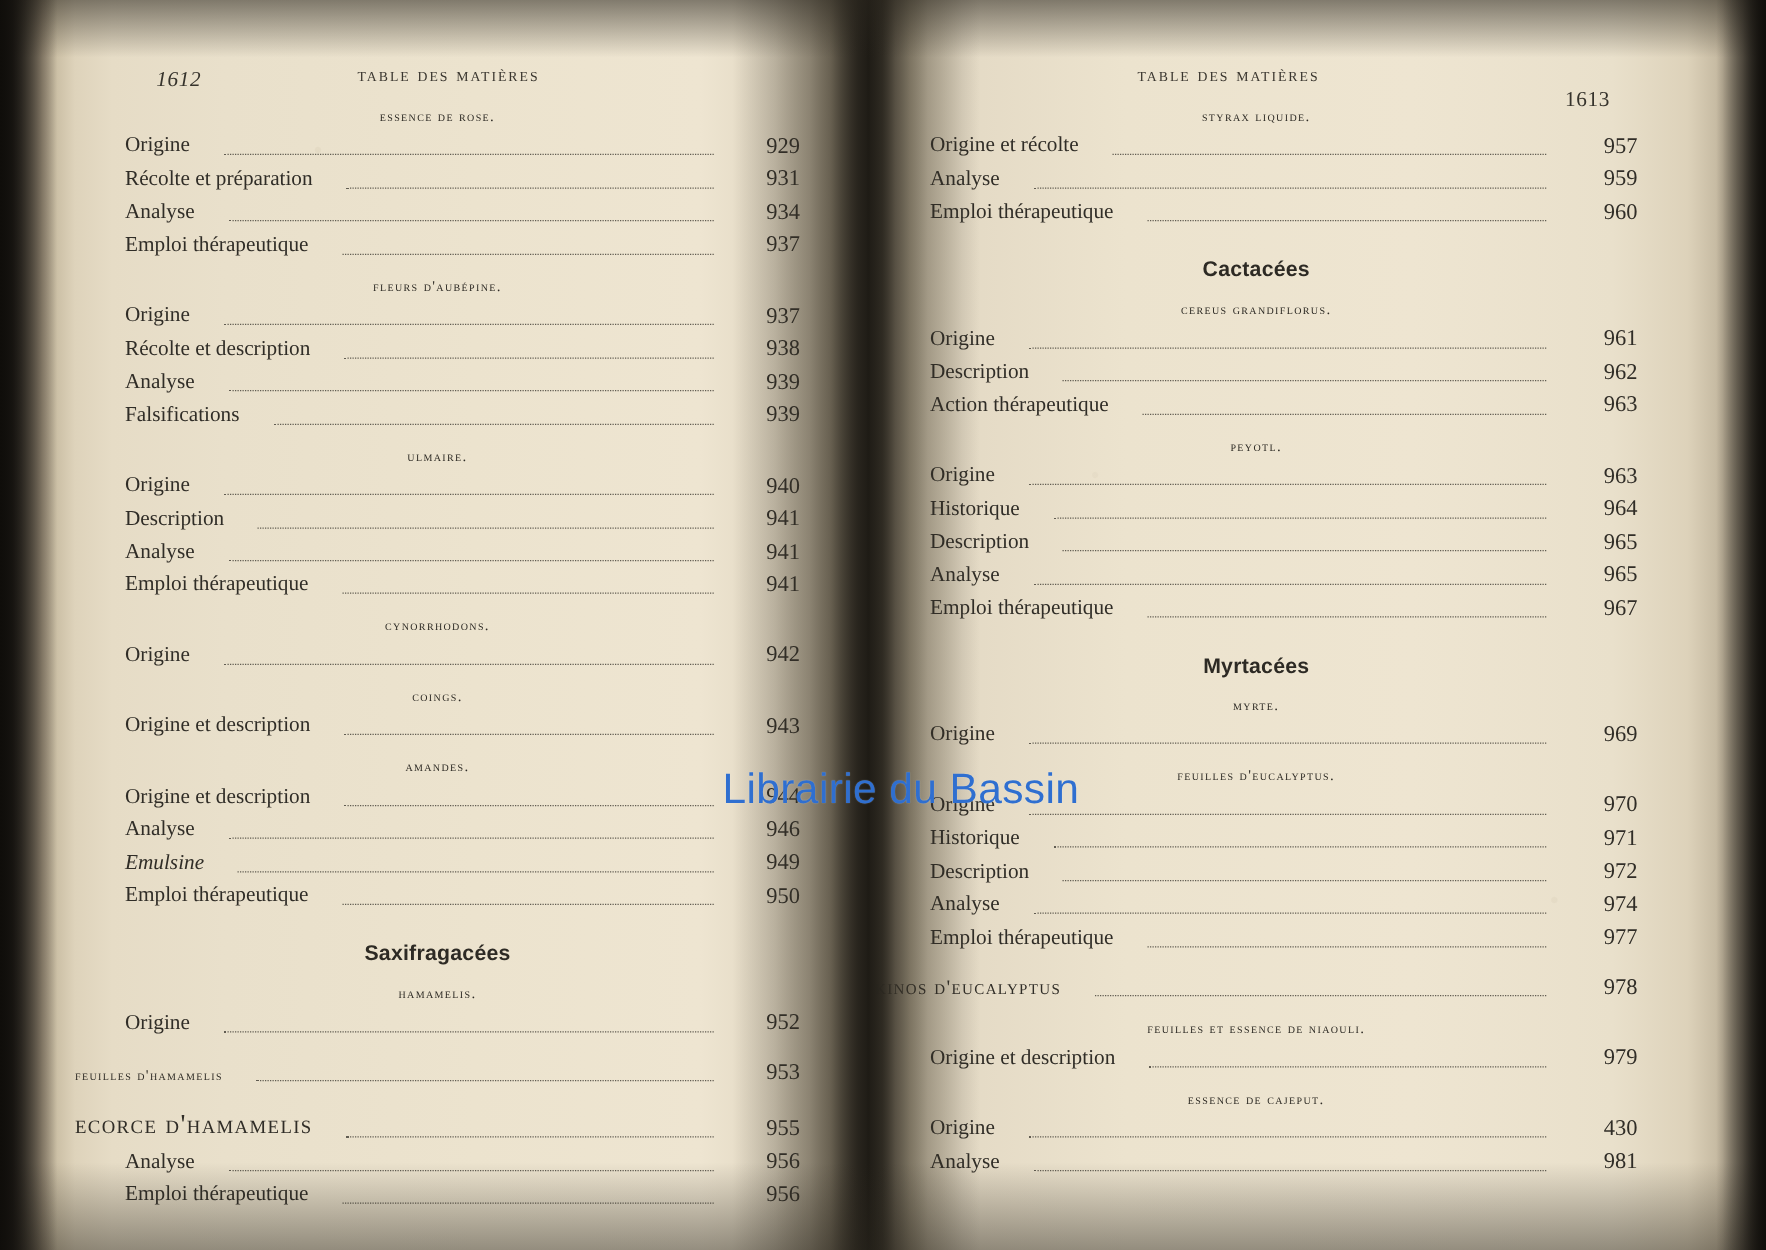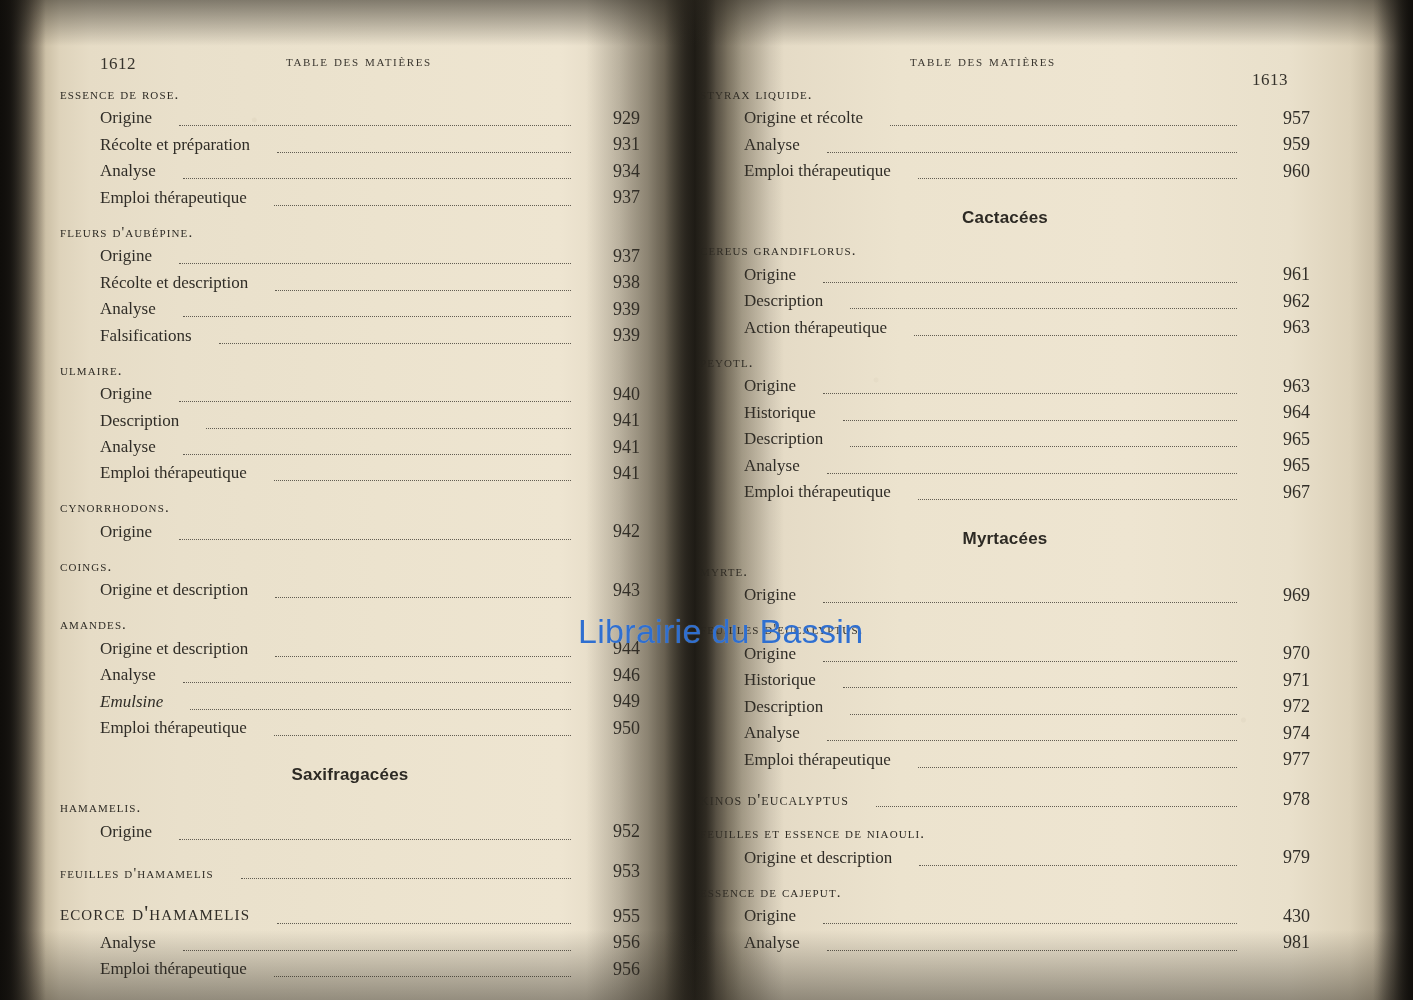--- a/index.html
+++ b/index.html
@@ -93,39 +93,40 @@
   }
   .running-head.lh { left: 226px; }
   .running-head.rh { left: 210px; }
 
   .folio {
     position: absolute;
     font-size: 17px;
     color: #36332c;
     letter-spacing: 0.5px;
   }
-  .folio-left  { top: 54px; left: 40px; }
+  .folio-left  { top: 54px; left: 65px; font-style: italic; }
   .folio-right { top: 70px; right: 22px; }
 
   .body {
     position: absolute;
     top: 86px;
     left: 0;
     right: 0;
   }
 
   .section-title {
-    font-size: 15px;
+    font-size: 12px;
     font-variant: small-caps;
     text-transform: lowercase;
     letter-spacing: 1.1px;
     color: #2e2b25;
     margin-top: 13px;
     margin-bottom: 2px;
     white-space: nowrap;
+    text-align: center;
   }
   .section-title.first { margin-top: 0; }
 
   .family-head {
     text-align: center;
     font-family: "Liberation Sans", sans-serif;
     font-weight: bold;
     font-size: 17px;
     color: #2d2a24;
     margin: 24px 0 14px 0;
@@ -305,21 +306,21 @@
           <span class="pg">950</span>
         </div>
         <div class="family-head">Saxifragacées</div>
         <div class="section-title">Hamamelis.</div>
         <div class="entry">
           <span class="label">Origine</span>
           <span class="leader"></span>
           <span class="pg">952</span>
         </div>
         <div class="entry noindent" style="margin-top: 13px;">
-          <span class="label" style="font-variant: small-caps; text-transform: lowercase; letter-spacing: 1.1px; font-size: 15px;">Feuilles d'Hamamelis</span>
+          <span class="label" style="font-variant: small-caps; text-transform: lowercase; letter-spacing: 1.1px; font-size: 12px;">Feuilles d'Hamamelis</span>
           <span class="leader"></span>
           <span class="pg">953</span>
         </div>
         <div class="entry noindent" style="margin-top: 13px;">
           <span class="label" style="font-variant: small-caps; text-transform: lowercase; letter-spacing: 1.1px; font-size: 22px;">Ecorce d'Hamamelis</span>
           <span class="leader"></span>
           <span class="pg">955</span>
         </div>
         <div class="entry">
           <span class="label">Analyse</span>

